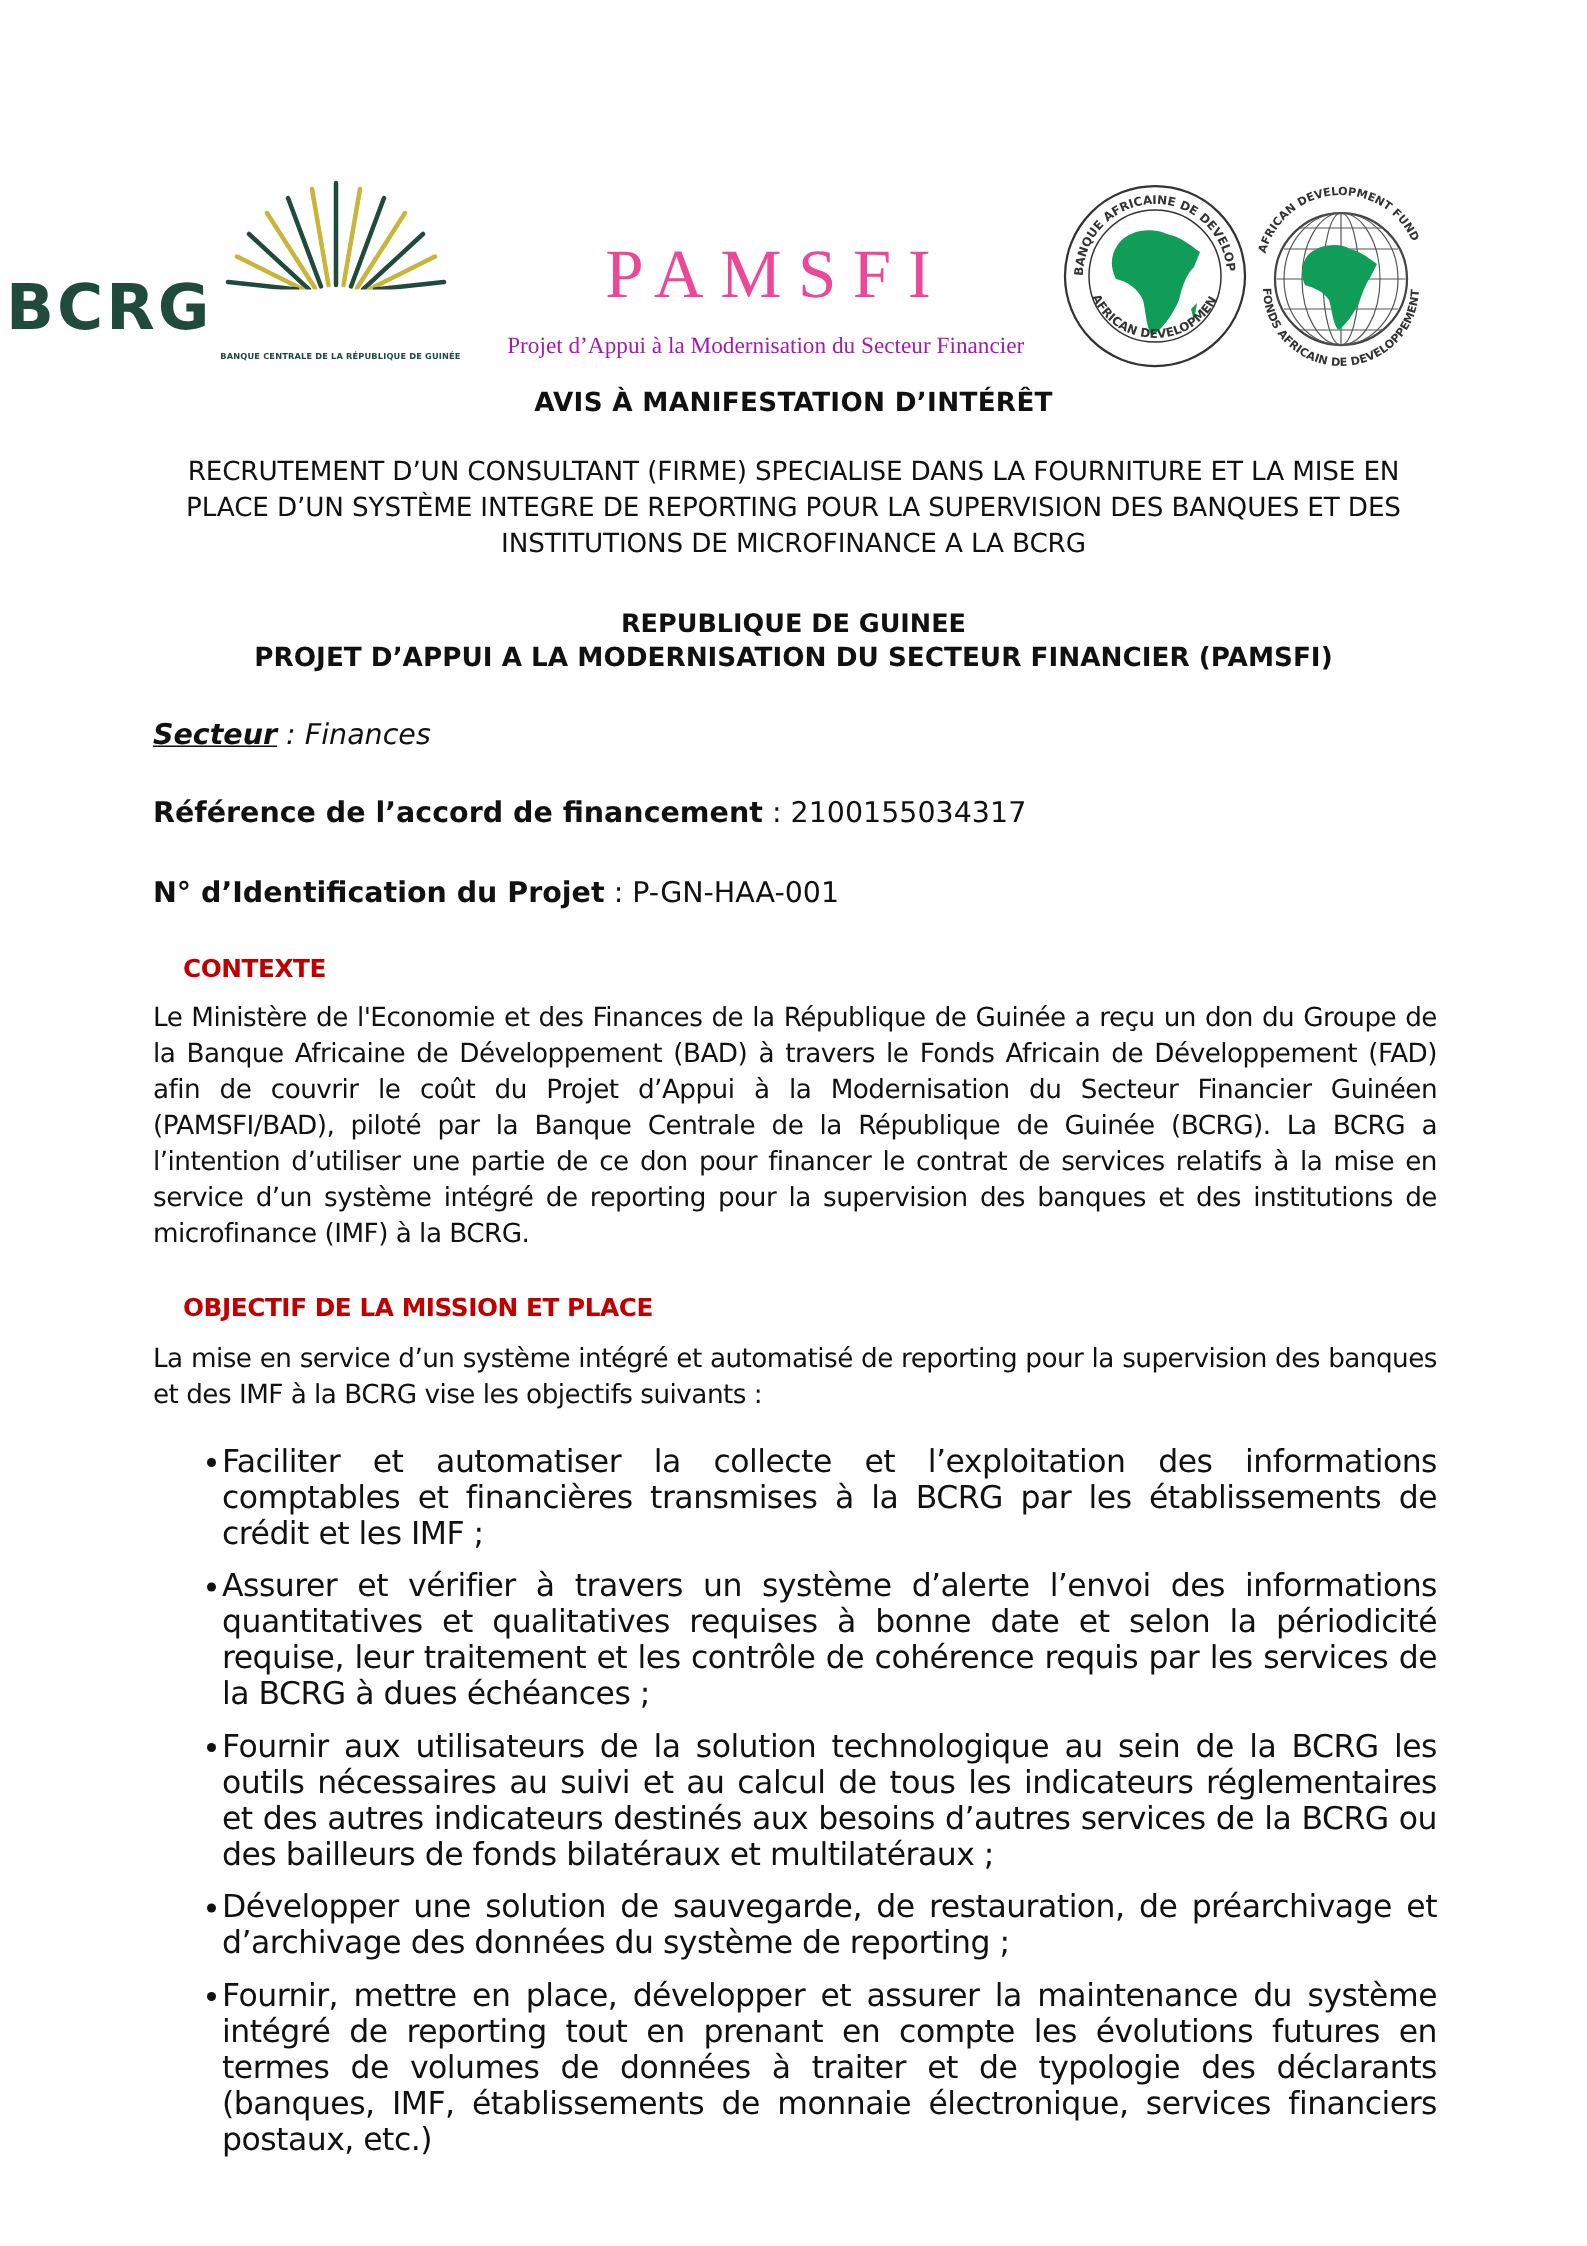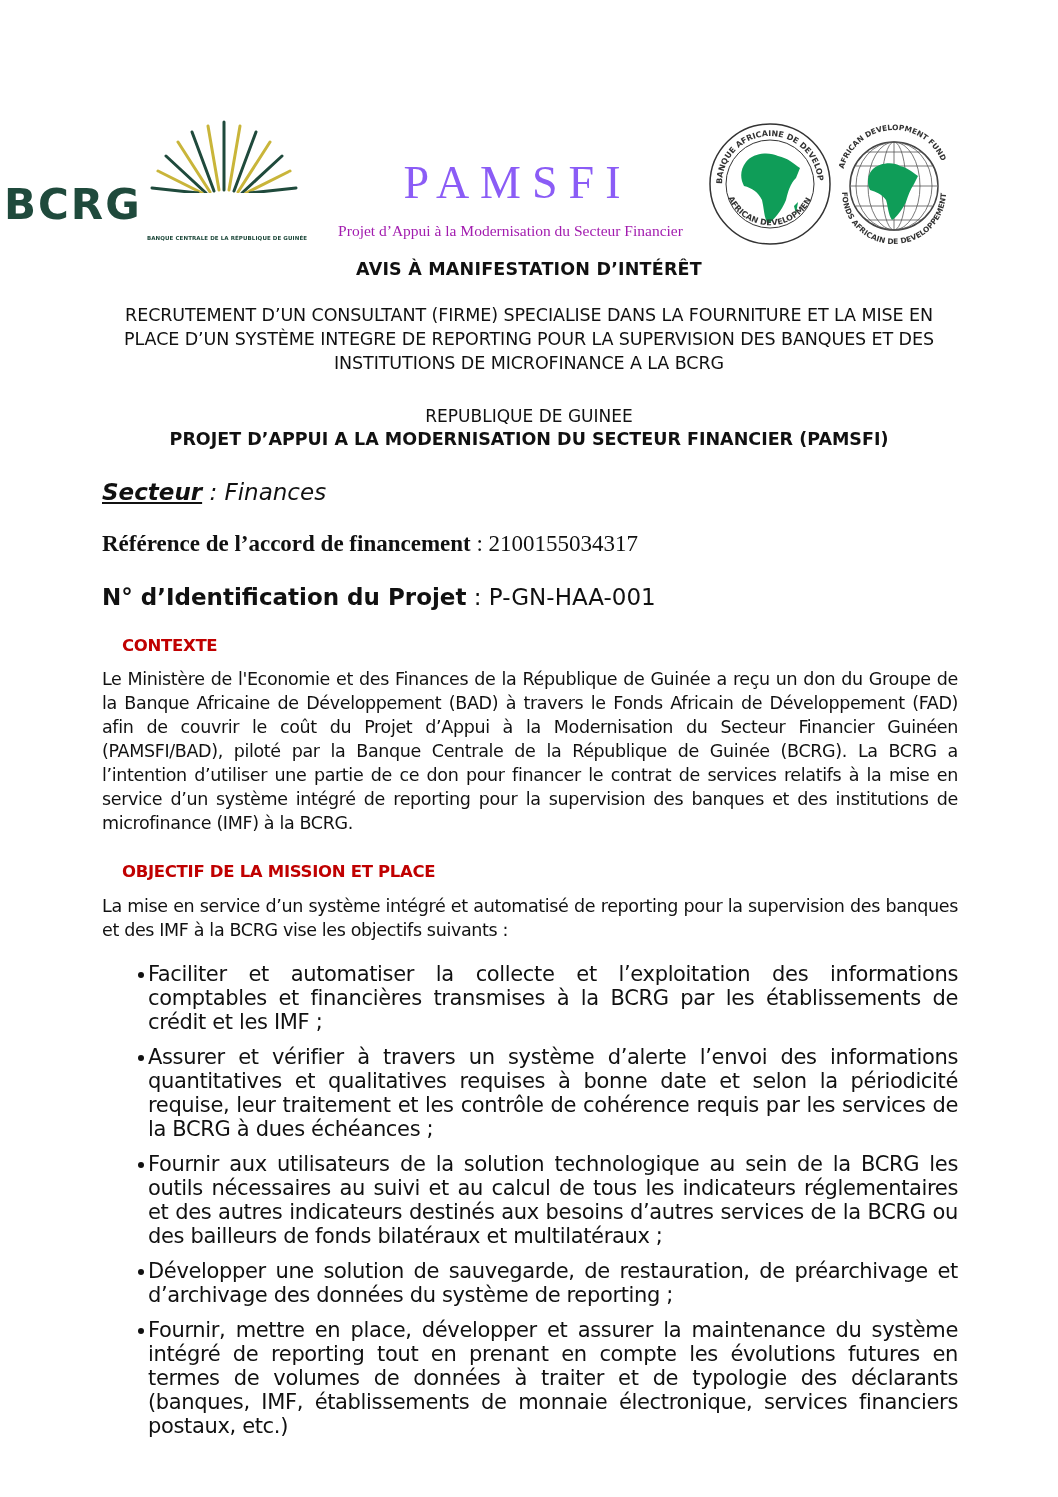--- a/index.html
+++ b/index.html
@@ -16,47 +16,47 @@
     position: absolute; left: 4px; top: 184px; width: 165px; 
     font-family: "DejaVu Sans", sans-serif; font-weight: bold; font-size: 42px;
     letter-spacing: 2px; color: #1f4a3c; line-height: 1;
   }
   .bcrg-sub {
     position: absolute; left: 143px; top: 235px; width: 168px; text-align: center;
     font-size: 5.5px; font-weight: bold; color: #1f4a3c; letter-spacing: 0.1px;
   }
   .pamsfi-title {
     position: absolute; left: 345px; top: 160px; width: 345px; text-align: center;
-    font-family: "Liberation Serif", serif; font-size: 46px; letter-spacing: 11px; color: #8b5cf6;
+    font-family: "Liberation Serif", serif; font-size: 46px; letter-spacing: 11px; color: #ec4899;
     line-height: 1;
   }
   .pamsfi-sub {
     position: absolute; left: 338px; top: 222px; width: 345px; text-align: center;
     font-family: "Liberation Serif", serif; font-size: 15.5px; color: #a21caf; white-space: nowrap;
   }
   .logo-afdb { position: absolute; left: 708px; top: 122px; width: 125px; height: 125px; }
   .logo-afdf { position: absolute; left: 834px; top: 122px; width: 120px; height: 125px; }
 
   
   .center { position: absolute; left: 95px; width: 868px; text-align: center; }
   .title-main {
     top: 259px; font-weight: bold; font-size: 17.5px; letter-spacing: 0.2px;
   }
   .subtitle {
     top: 303px; font-size: 17.5px; line-height: 24px; letter-spacing: -0.1px;
   }
-  .country { top: 405px; font-size: 17px; line-height: 22px; }
+  .country { top: 405px; font-size: 17px; line-height: 22px; font-weight: bold; }
   .project { top: 428px; font-weight: bold; font-size: 17.5px; line-height: 22px; }
 
-  .field { position: absolute; left: 102px; font-size: 23px; white-space: nowrap; }
+  .field { position: absolute; left: 102px; font-size: 19px; white-space: nowrap; }
   .field b { font-weight: bold; }
   .sector { top: 479px; }
   .sector .lbl { font-weight: bold; font-style: italic; text-decoration: underline; }
   .sector .val { font-style: italic; }
-  .ref { top: 531px; font-family: Liberation Serif, serif; }
+  .ref { top: 531px; }
   .pid { top: 584px; }
 
   .heading {
     position: absolute; left: 102px; font-weight: bold; font-size: 16.5px;
     color: #c00000; letter-spacing: -0.3px; margin-left: 20px;
   }
   .h-contexte { top: 636px; }
   .h-objectif { top: 862px; }
 
   .para {

